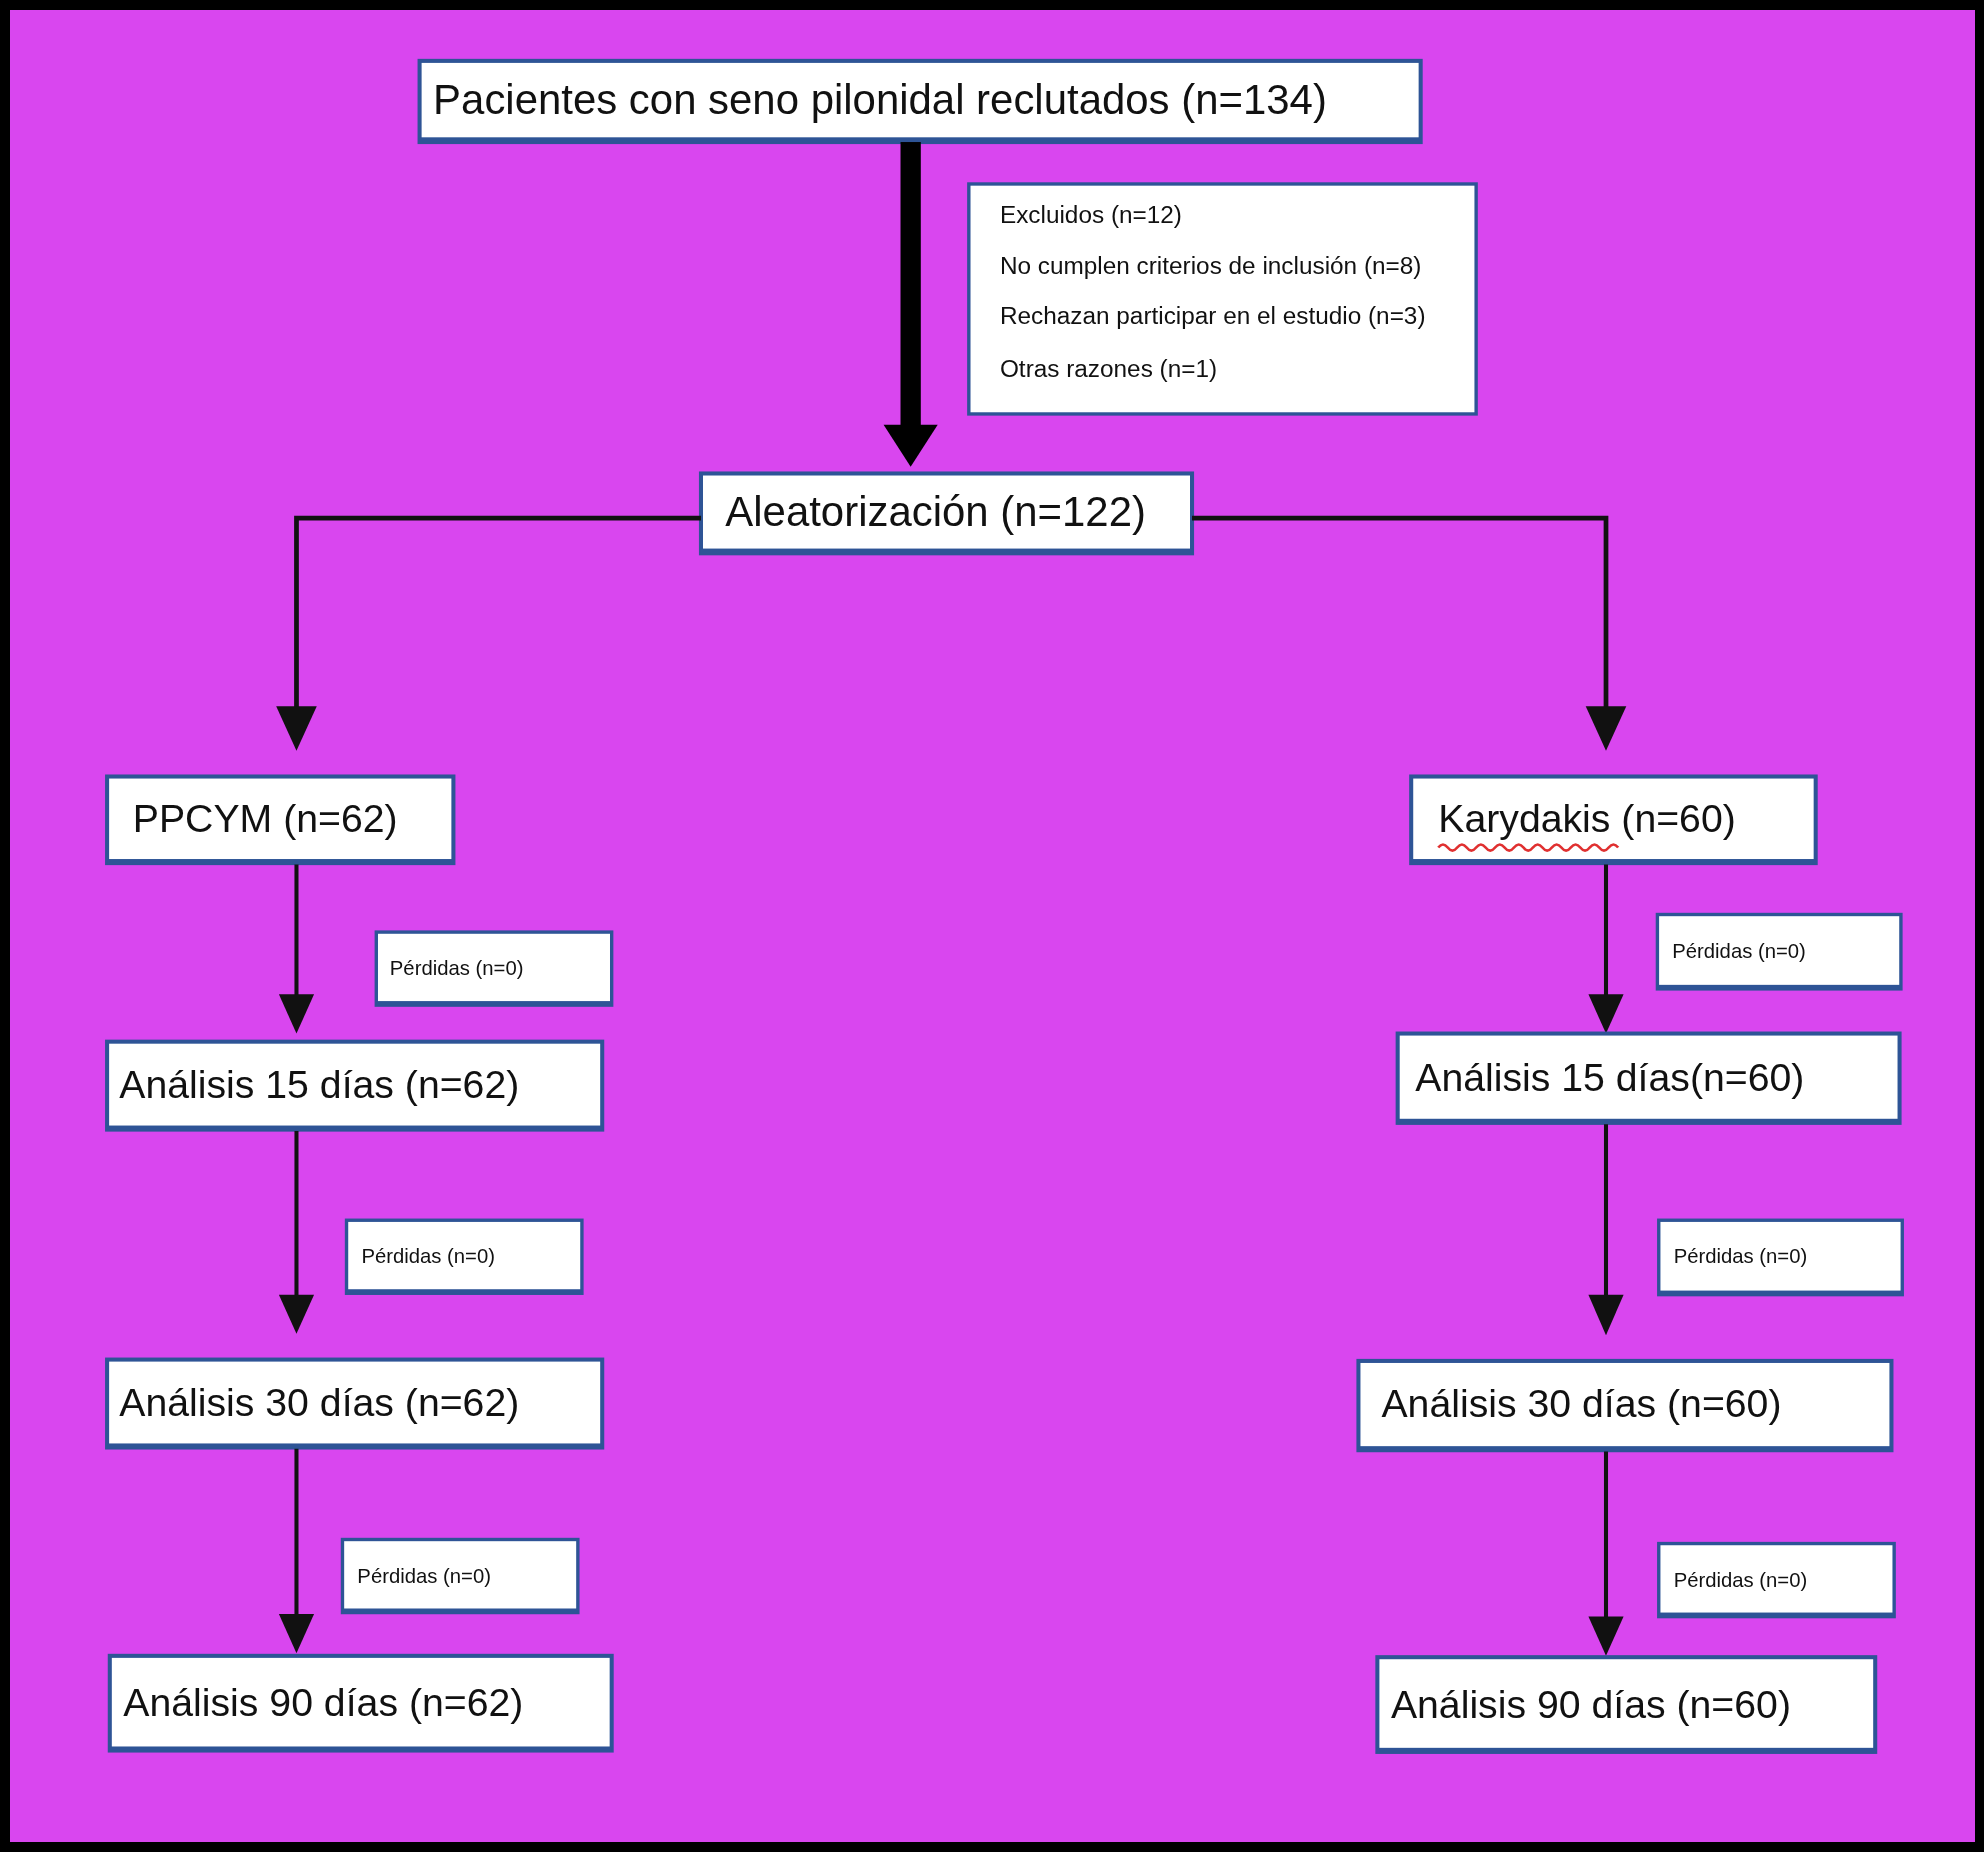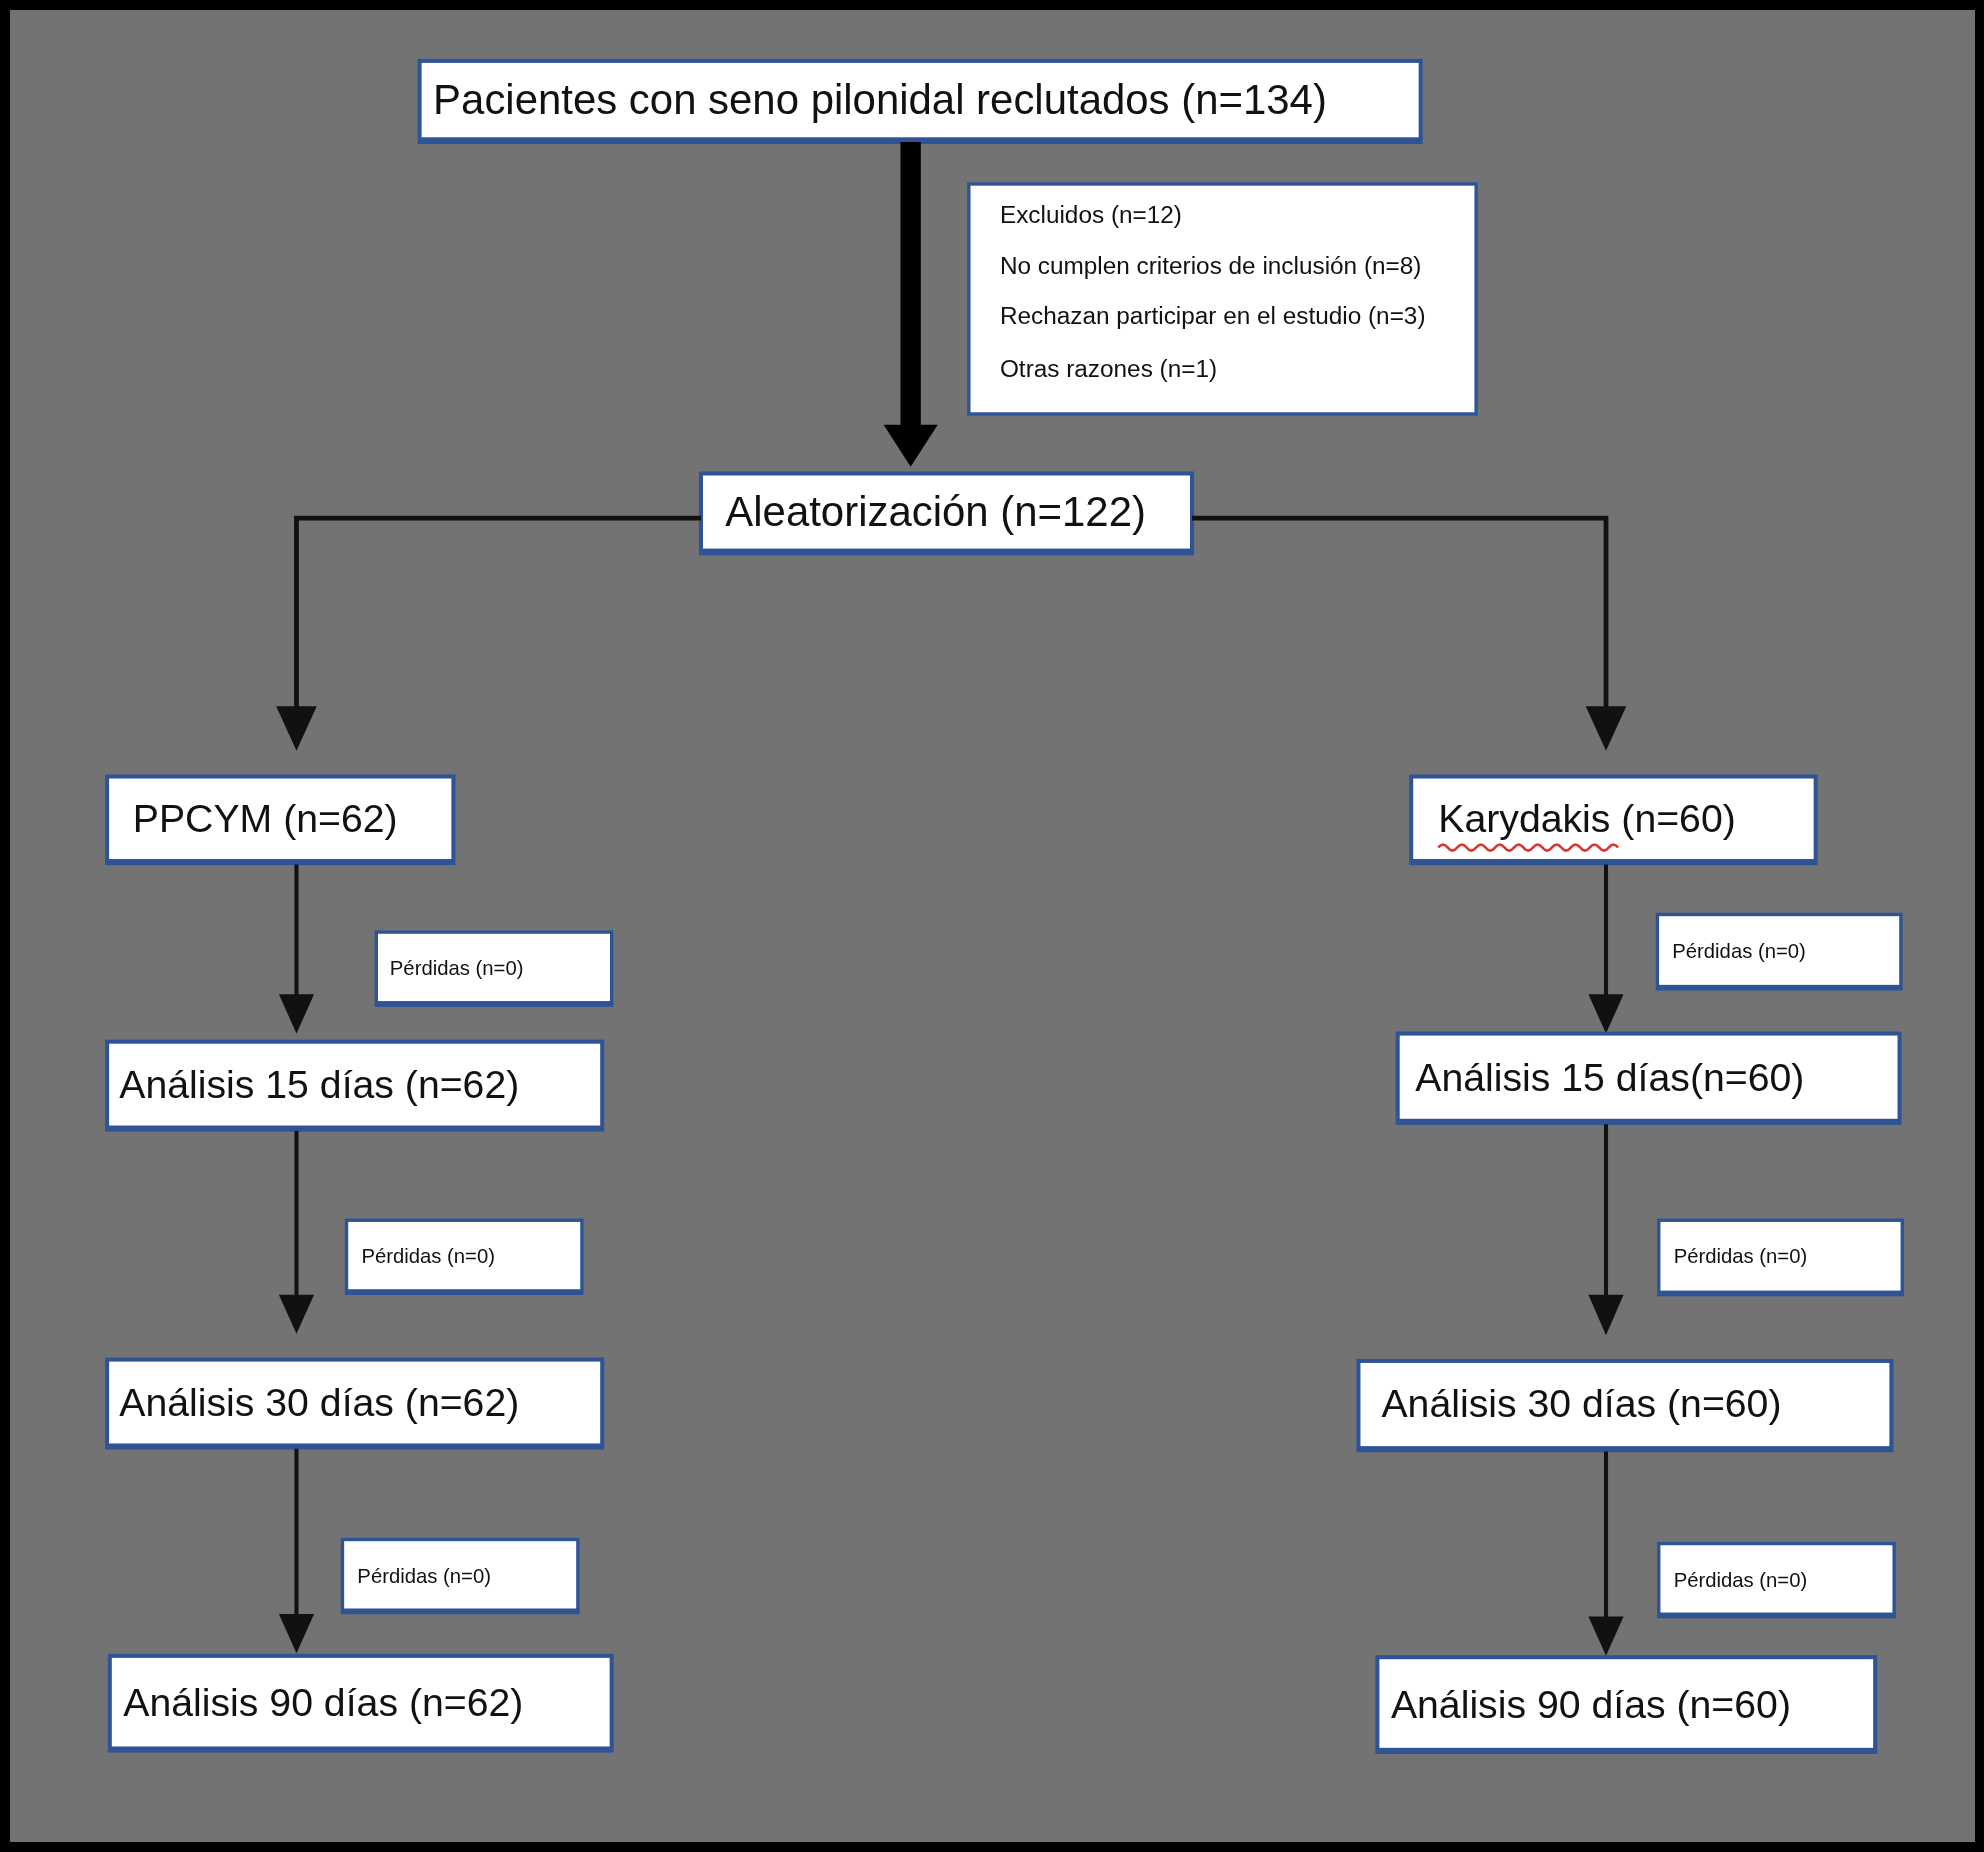--- a/index.html
+++ b/index.html
@@ -10,21 +10,21 @@
   body {
     width: 1985px;
     height: 1852px;
     font-family: "Liberation Sans", sans-serif;
     overflow: hidden;
   }
   #diagram-root {
     position: relative;
     width: 1985px;
     height: 1852px;
-    background: #737373;
+    background: #d946ef;
     box-sizing: border-box;
     text-align: center;
   }
   
   #outer-frame {
     position: absolute;
     left: 0; top: 0;
     width: 1985px;
     height: 1852px;
     border: 10px solid #000000;

